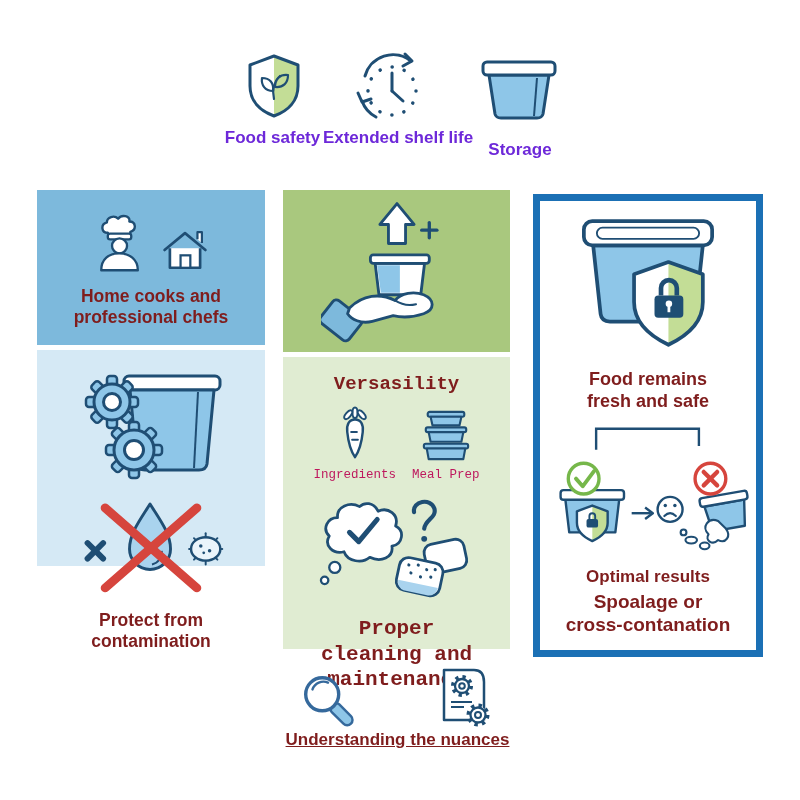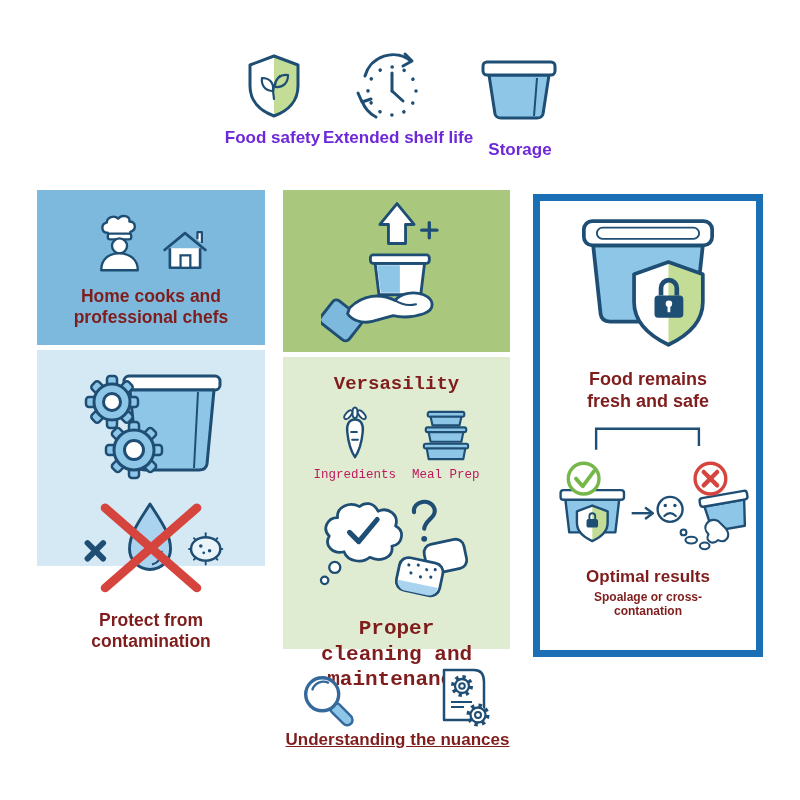--- a/index.html
+++ b/index.html
@@ -269,21 +269,21 @@
       <path d="M182 104 C172 100 164 110 172 118 C168 124 176 130 182 124 C190 128 196 120 190 112 Z" fill="#ffffff" stroke="#1f4e74" stroke-width="2.2" stroke-linejoin="round"></path>
       <ellipse cx="154" cy="124" rx="6" ry="3.5" fill="#ffffff" stroke="#1f4e74" stroke-width="2.2"></ellipse>
       <ellipse cx="168" cy="130" rx="5" ry="3.5" fill="#ffffff" stroke="#1f4e74" stroke-width="2.2"></ellipse>
       <circle cx="146" cy="116" r="3" fill="#ffffff" stroke="#1f4e74" stroke-width="2.2"></circle>
       <circle cx="174" cy="60" r="16" fill="#ffffff" stroke="#d6453d" stroke-width="3.5"></circle>
       <line x1="167" y1="53" x2="181" y2="67" stroke="#d6453d" stroke-width="4.5" stroke-linecap="round"></line>
       <line x1="181" y1="53" x2="167" y2="67" stroke="#d6453d" stroke-width="4.5" stroke-linecap="round"></line>
     </svg>
   </span>
   <div class="caption" style="font-size:17px;">Optimal results</div>
-  <div class="caption" style="font-size:12px;width:170px;margin-top:2px;">Spoalage or cross-contanation</div>
+  <div class="caption" style="font-size:19px;width:170px;margin-top:2px;">Spoalage or cross-contanation</div>
 </div>
 
 <div class="abs" style="left:296px;top:670px;">
   <svg width="66" height="66" viewBox="0 0 68 68">
     <rect x="36" y="33" width="28" height="11" rx="5.5" transform="rotate(45 40 38)" fill="#8ec6e8" stroke="#35699c" stroke-width="2.5"></rect>
     <circle cx="27" cy="25" r="17" fill="#ffffff" stroke="#35699c" stroke-width="3.5"></circle>
     <path d="M17 20 A12 12 0 0 1 33 13" fill="none" stroke="#35699c" stroke-width="2.5" stroke-linecap="round"></path>
   </svg>
 </div>
 <div class="abs" style="left:432px;top:666px;">

